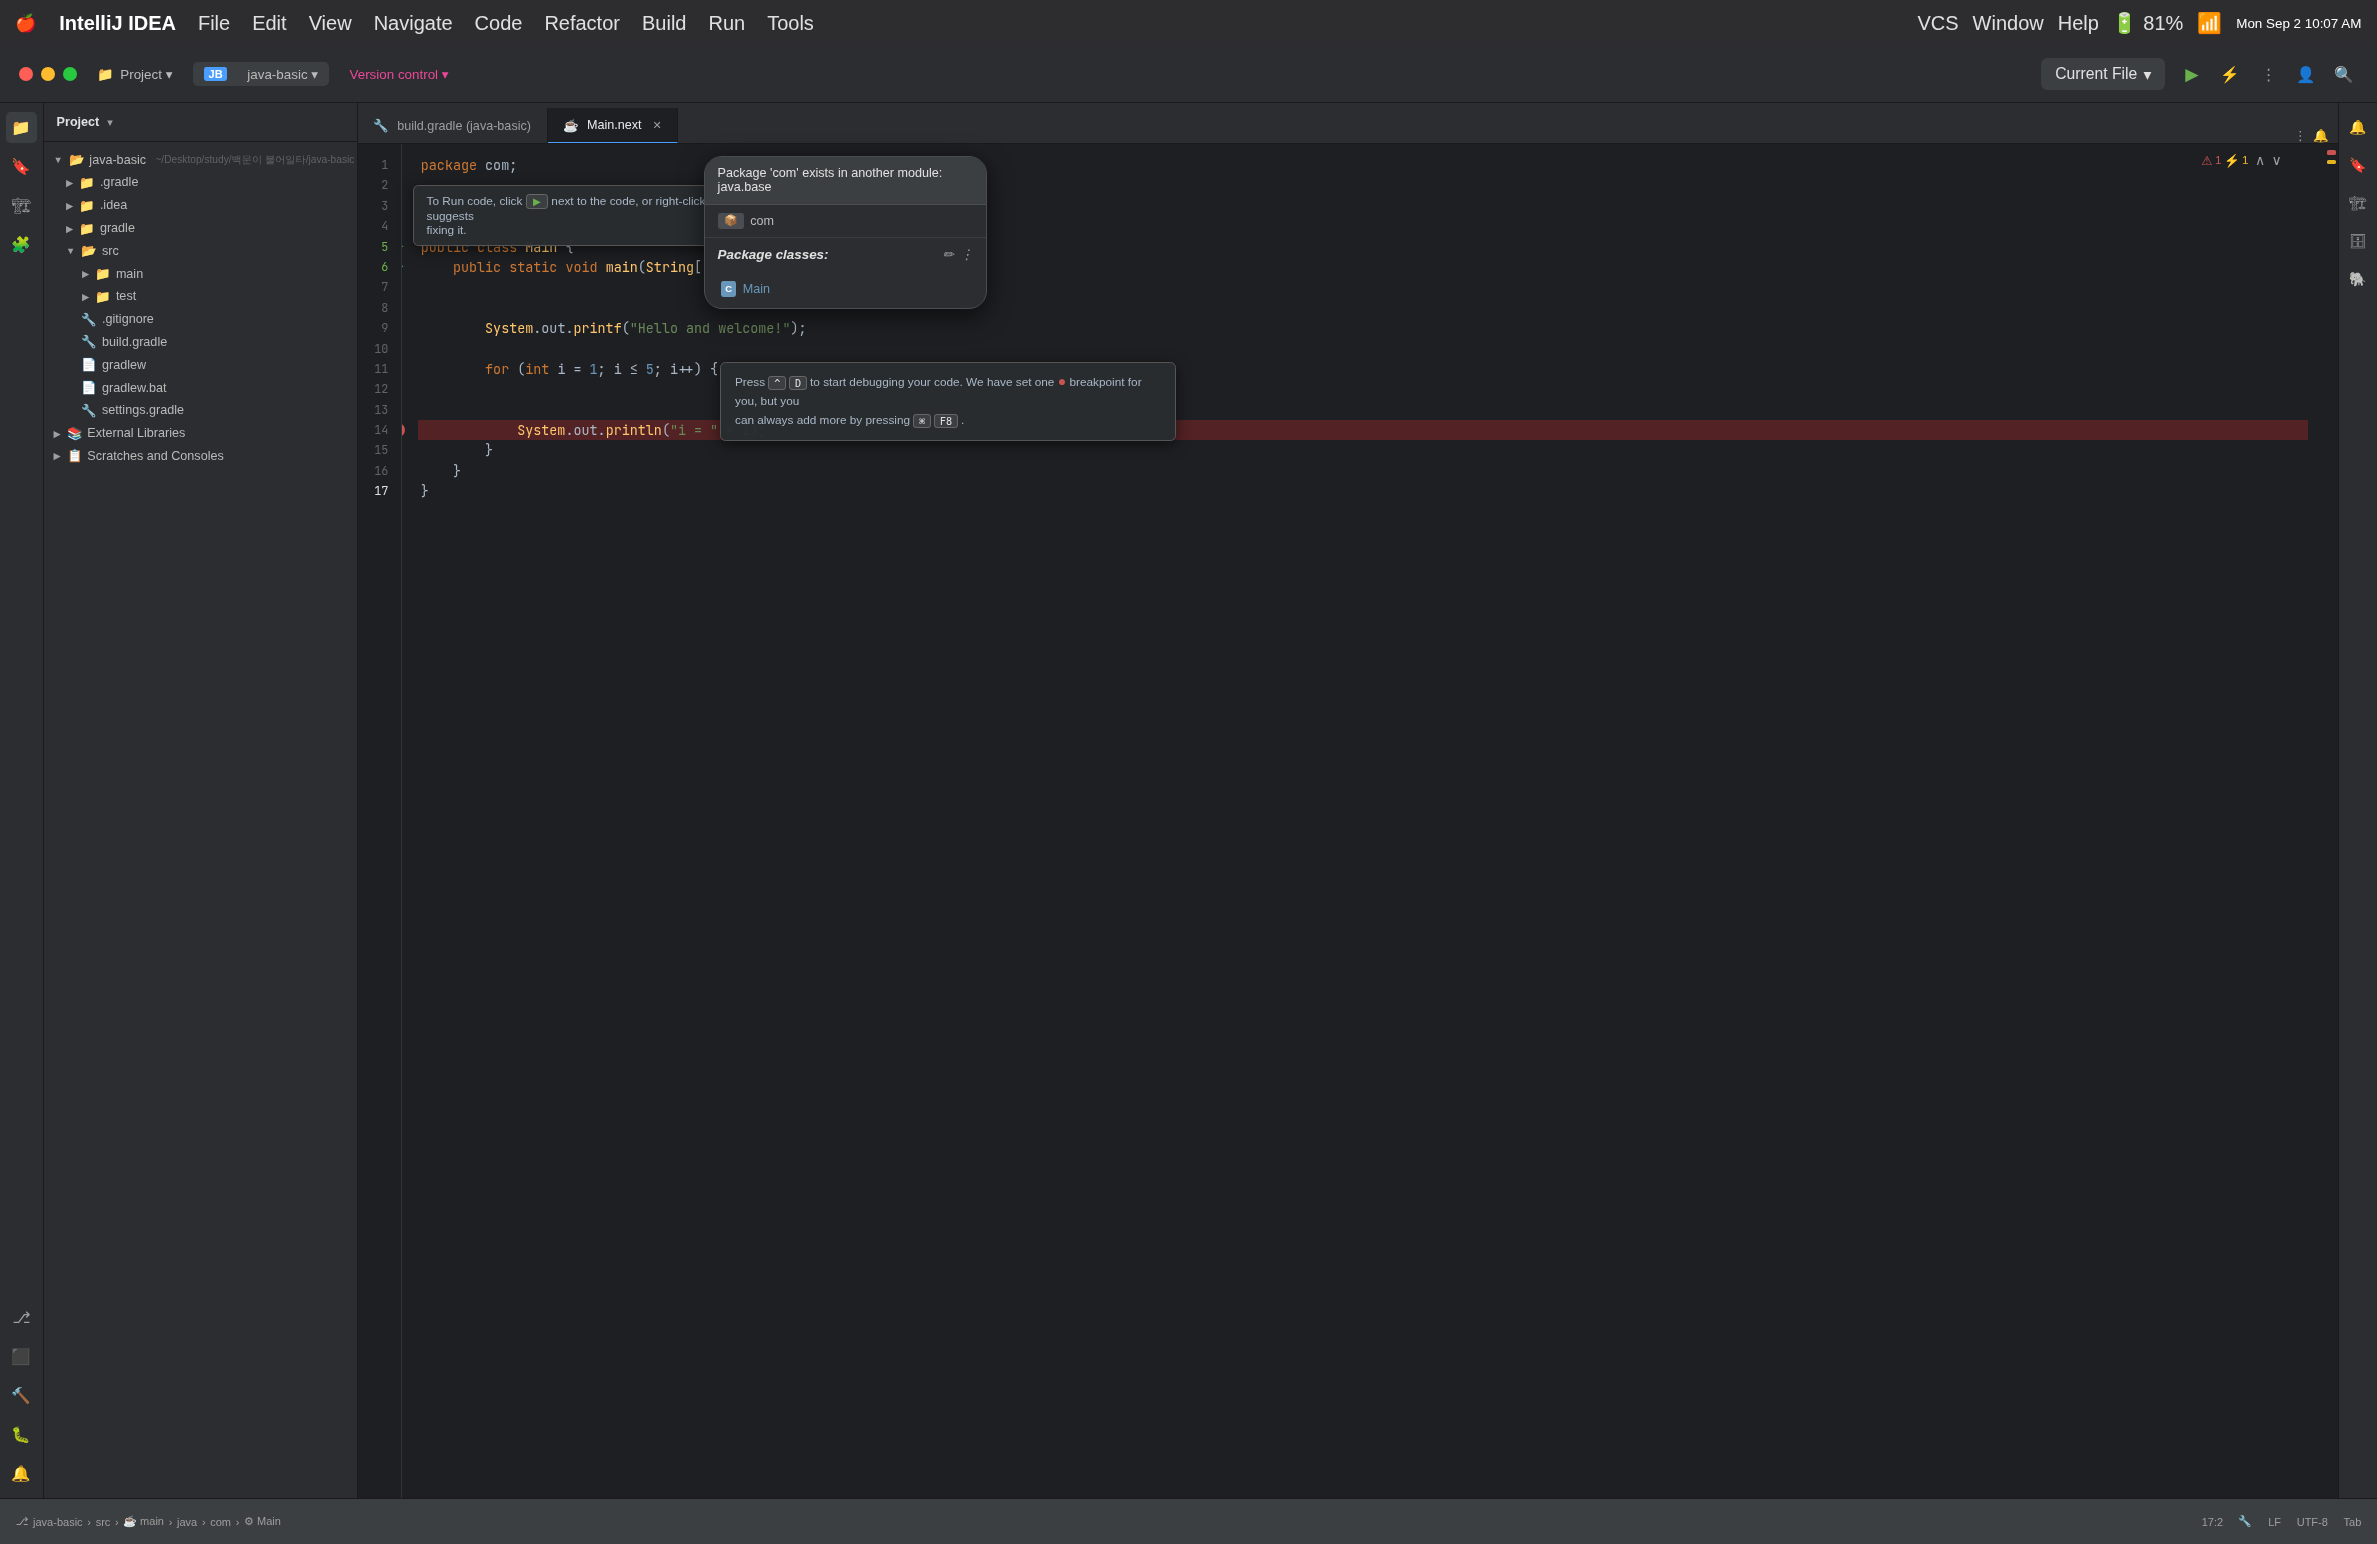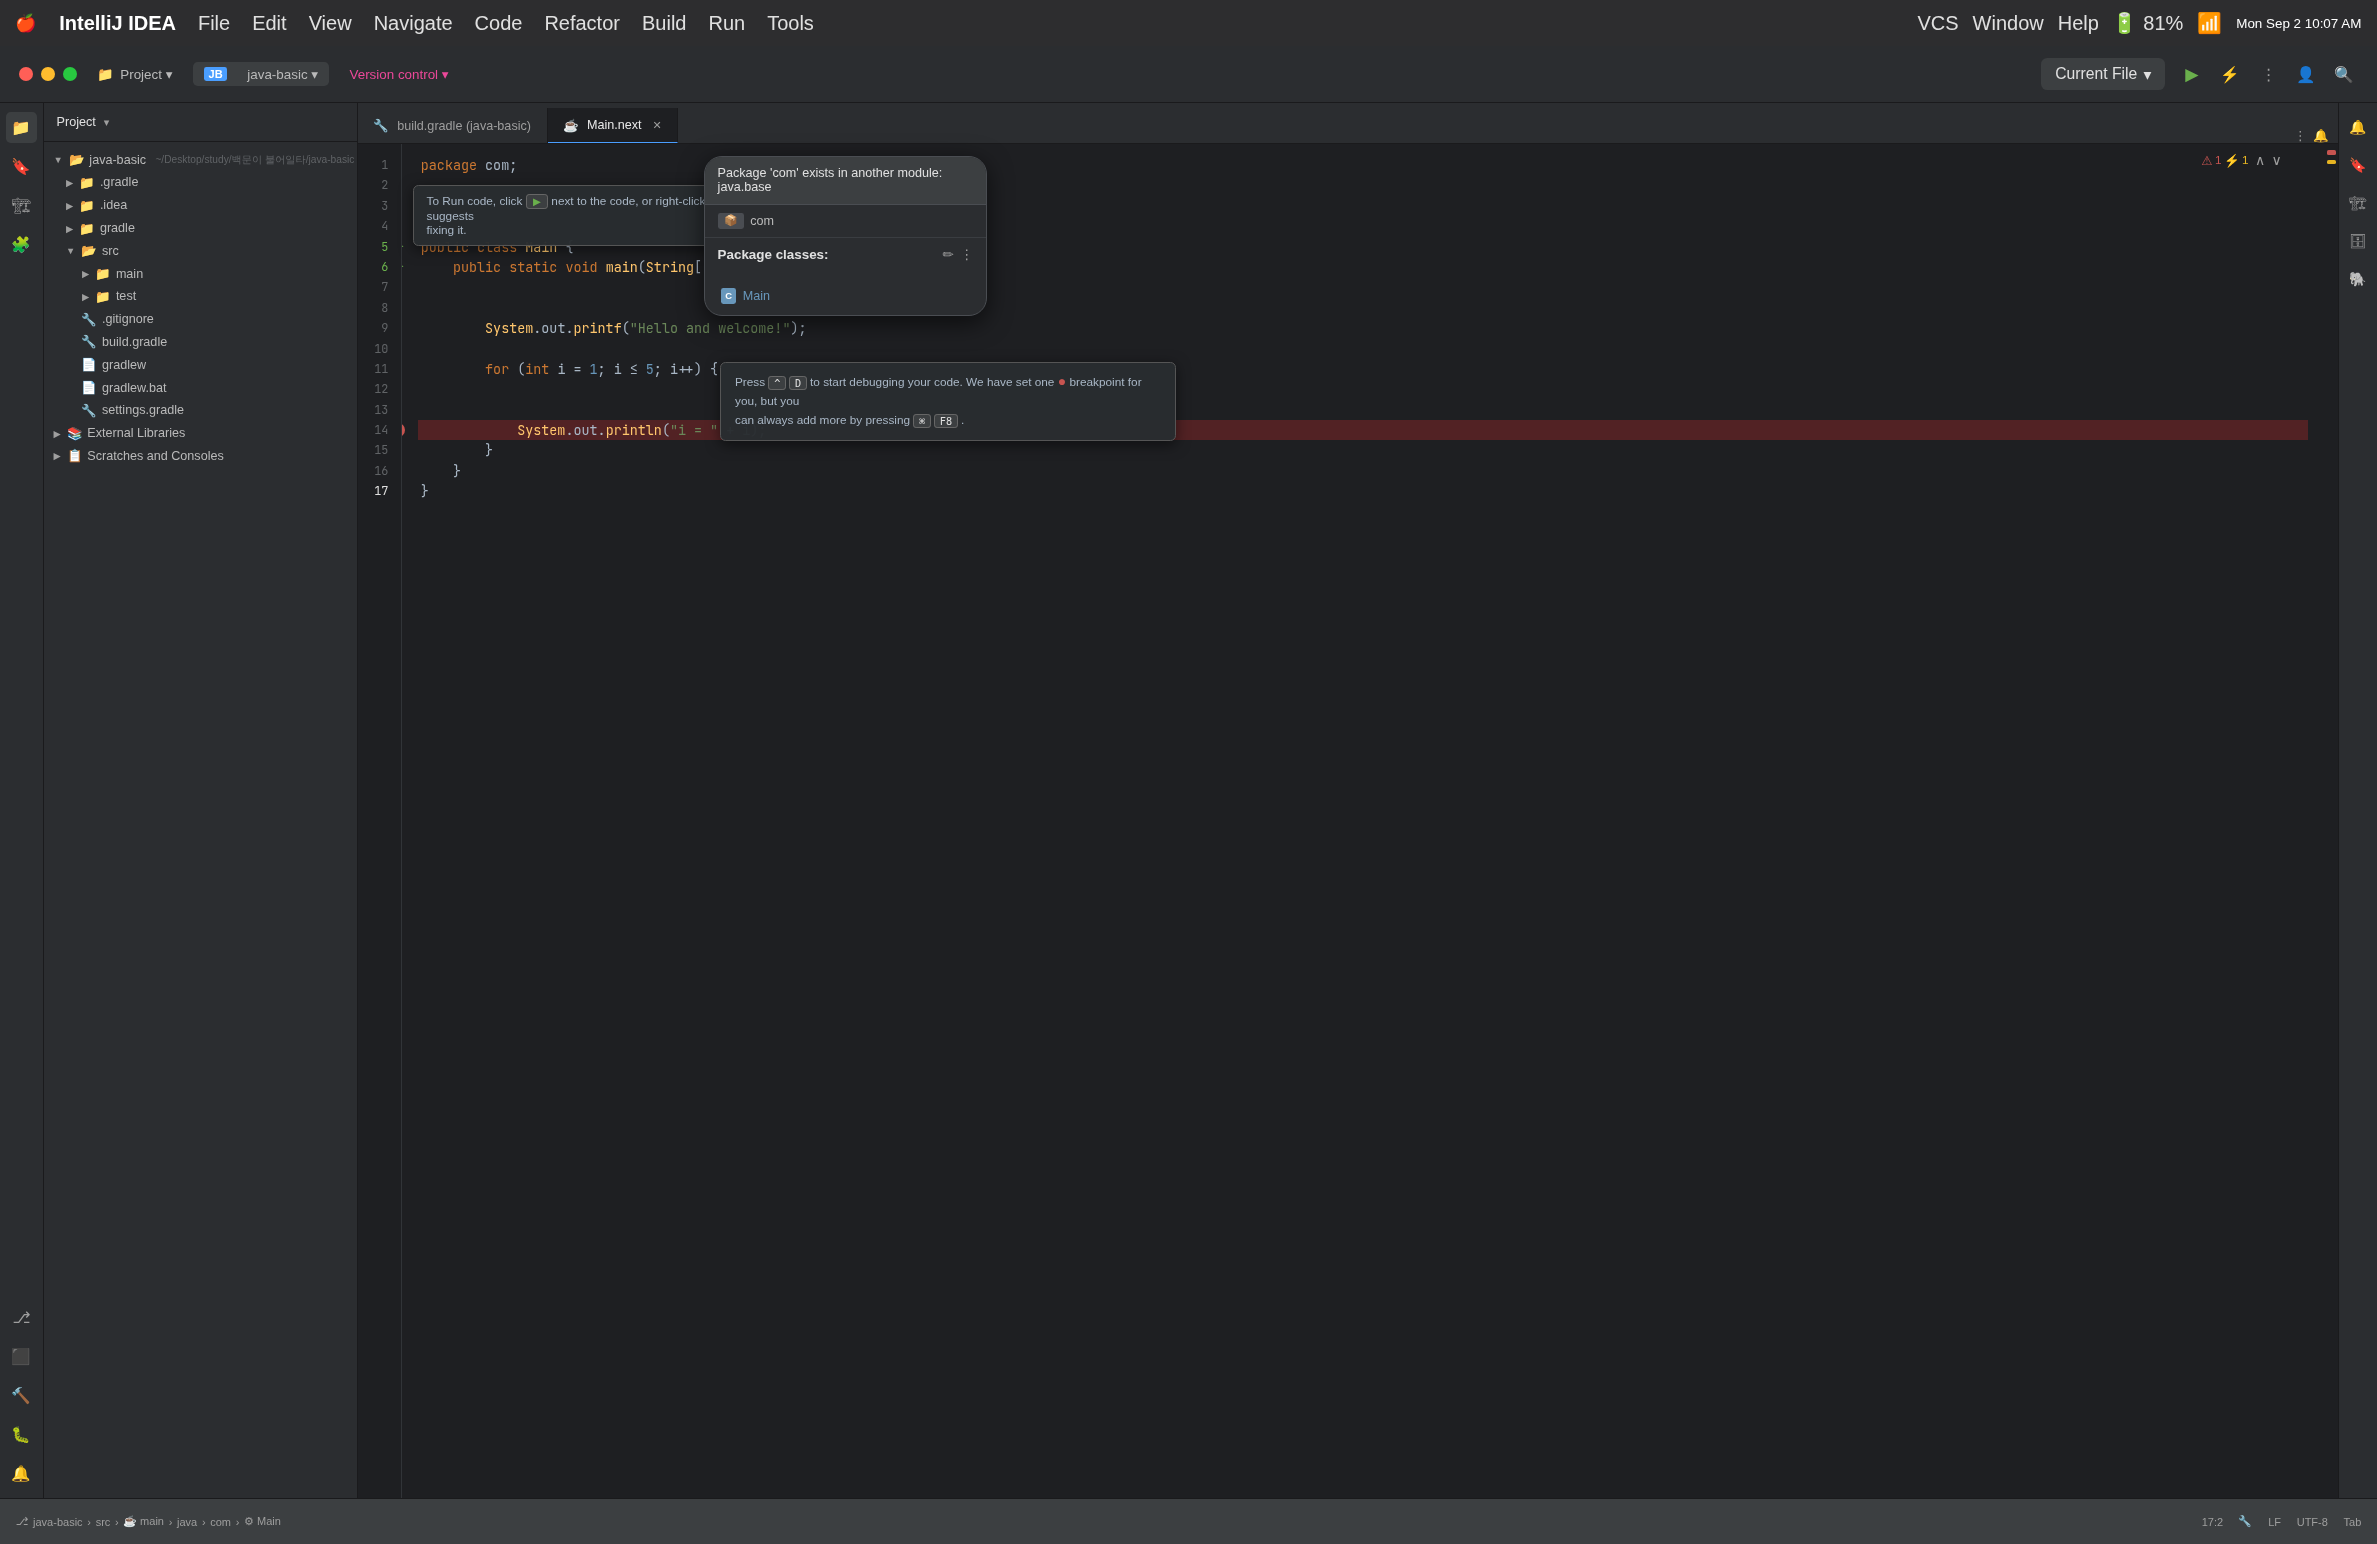--- a/index.html
+++ b/index.html
@@ -149,21 +149,21 @@
       height: 39px;
       background: #2b2d30;
       display: flex;
       align-items: center;
       padding: 0 12.6px;
       gap: 7.9px;
       border-bottom: 0.8px solid #1a1a1c;
     }
     .project-header-title {
       font-size: 12.6px;
-      font-weight: 400;
+      font-weight: 700;
       color: #e0e0e0;
     }
     .project-header-chevron { color: #9e9e9e; font-size: 11px; }
 
     .project-tree {
       flex: 1;
       overflow-y: auto;
       padding: 6.3px 0;
     }
     .tree-item {
@@ -362,21 +362,22 @@
       color: #bababa;
       border-bottom: 0.8px solid #3a3d41;
     }
     .package-popup-classes {
       padding: 9.4px 12.6px 6.3px;
     }
     .package-classes-header {
       display: flex;
       align-items: center;
       justify-content: space-between;
-      margin-bottom: 21px;
+      margin-bottom: 14px;
+      font-style: italic;
     }
     .package-classes-title {
       font-size: 13.4px;
       font-weight: 600;
       color: #e0e0e0;
     }
     .package-classes-actions {
       display: flex; gap: 6.3px;
     }
     .pkg-action-icon { color: #9e9e9e; font-size: 13.4px; cursor: pointer; }

